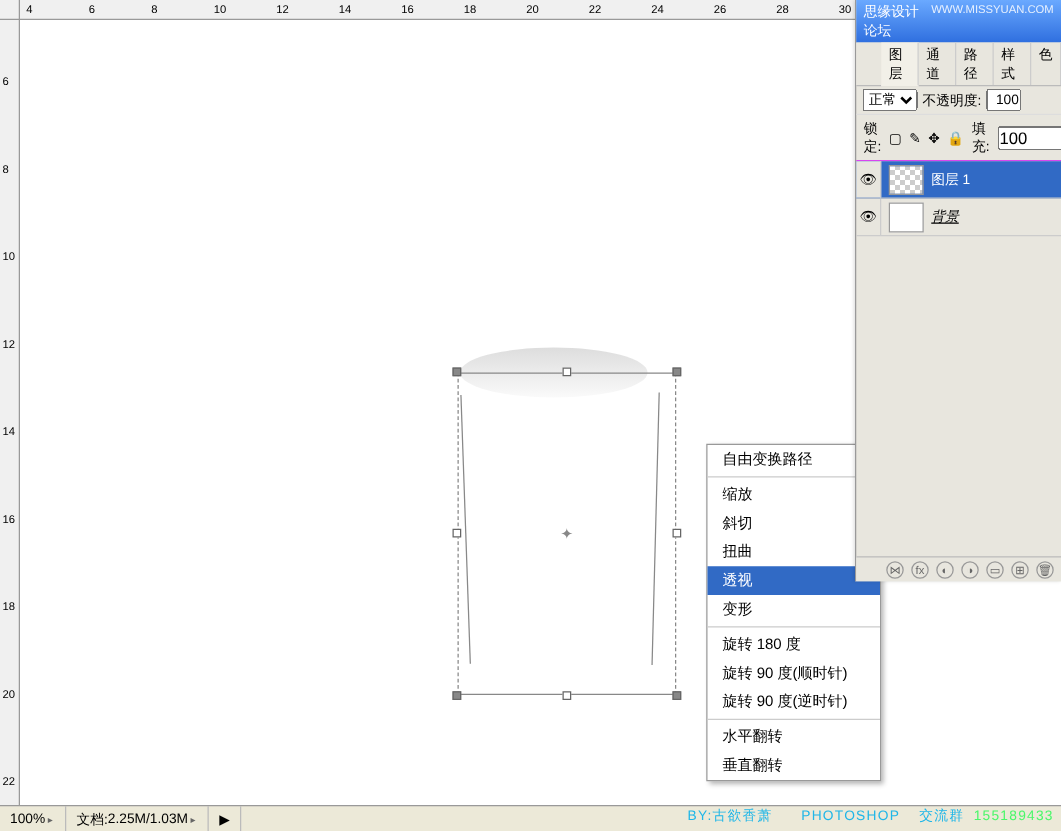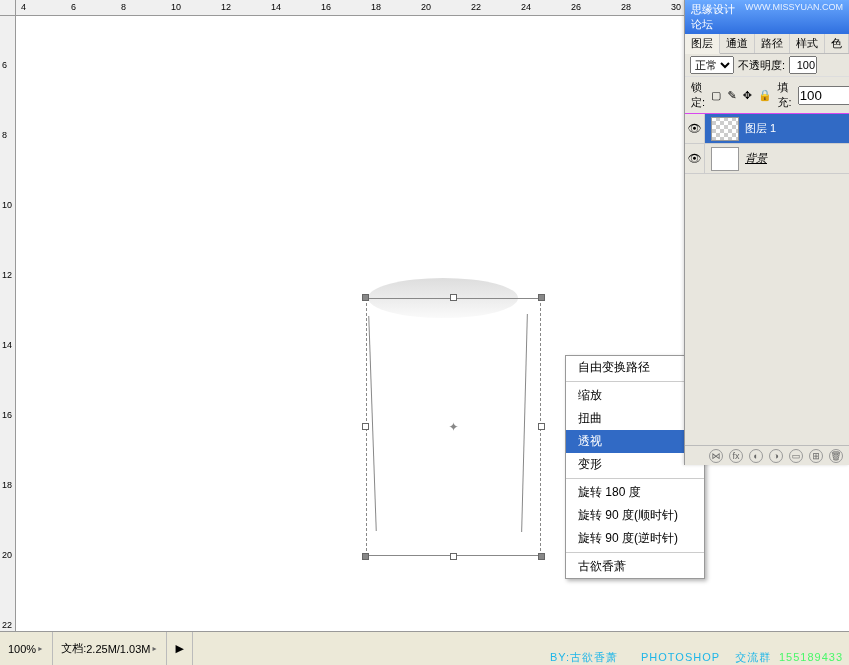--- a/index.html
+++ b/index.html
@@ -30,38 +30,38 @@
 .context-menu { position: absolute; left: 565px; top: 355px; width: 140px; background: #fff; border: 1px solid #999; box-shadow: 2px 2px 4px rgba(0,0,0,0.3); font-size: 12px; }
 .context-menu .item { padding: 3px 12px; cursor: default; }
 .context-menu .item.highlighted { background: #316ac5; color: #fff; }
 .context-menu .sep { border-top: 1px solid #ccc; margin: 2px 0; }
 
 .layers-panel { position: absolute; top: 0; right: 0; width: 165px; background: #e8e6de; border-left: 1px solid #999; height: 465px; box-shadow: -1px 0 3px rgba(0,0,0,0.15); }
 .panel-title { background: linear-gradient(to bottom, #6aa9ff, #2f6fdf); color: #fff; font-size: 11px; padding: 2px 6px; display:flex; justify-content:space-between; }
 .panel-title .site { font-size: 9px; opacity: 0.85; }
 .panel-tabs { display:flex; background:#e8e6de; border-bottom:1px solid #bbb; font-size:11px; }
 .panel-tabs .tab { padding:2px 6px; border-right:1px solid #ccc; }
-.panel-tabs .tab.active { background:#f2f0e8; border-bottom:1px solid #f2f0e8; margin-bottom:-1px; }
+.panel-tabs .tab.active { background:#f2f0e8; border-bottom:1px solid #f2f0e8; margin-bottom:-1px;margin-left:20px; }
 .panel-row { display:flex; align-items:center; padding:2px 5px; font-size:11px; gap:4px; border-bottom:1px solid #ddd; }
 .panel-row select, .panel-row input { font-size:11px; height:18px; }
 .panel-row .label { white-space:nowrap; }
 .panel-row input[type=text] { width:28px; text-align:right; }
 .lock-row { display:flex; align-items:center; gap:6px; padding:3px 6px; font-size:11px; border-bottom:1px solid #d946ef; }
 .layer { display:flex; align-items:center; height:30px; border-bottom:1px solid #ccc; font-size:11px; }
 .layer.selected { background:#316ac5; color:#fff; }
 .layer .eye { width:20px; text-align:center; border-right:1px solid #ccc; height:100%; display:flex; align-items:center; justify-content:center; }
 .layer.selected .eye { background:#e8e6de; color:#000; }
 .layer .thumb { width:28px; height:24px; background:#fff; border:1px solid #999; margin:0 6px; }
 .layer .thumb.trans { background: repeating-conic-gradient(#ccc 0% 25%, #fff 0% 50%) 0/8px 8px; }
 .layer .name { flex:1; }
 .layer .name.italic { font-style: italic; text-decoration: underline; }
 .panel-bottom { position:absolute; bottom:0; left:0; right:0; height:20px; background:#e8e6de; border-top:1px solid #bbb; display:flex; align-items:center; justify-content:flex-end; gap:6px; padding:0 6px; }
 .panel-bottom .pi { width:14px; height:14px; border:1px solid #999; border-radius:50%; font-size:9px; text-align:center; line-height:12px; color:#666; }
 
-.status-bar { position:absolute; bottom:0; left:0; right:0; height:34px; background:#ece9d8; border-top:1px solid #999; display:flex; align-items:flex-end; font-size:11px; }
+.status-bar { position:absolute; bottom:0; left:0; right:0; height:21px; background:#ece9d8; border-top:1px solid #999; display:flex; align-items:flex-start; font-size:11px; }
 .status-bar .seg { padding:0 8px; border-right:1px solid #bbb; height:100%; display:flex; align-items:center; }
 .status-bar .tri { font-size:8px; color:#666; padding:0 2px; }
 .status-bar .credit { margin-left:auto; padding:0 6px; color:#1fb6e8; font-family:monospace; letter-spacing:1px; }
 .status-bar .credit .g { color:#4af76a; }
 </style>
 </head>
 <body>
 
 <div class="ruler-corner"></div>
 <div class="top-ruler">
@@ -110,29 +110,31 @@
     <div class="handle h-bm"></div>
     <div class="handle h-br"></div>
     <div class="center-cross">✦</div>
   </div>
 </div>
 
 <div class="context-menu">
   <div class="item">自由变换路径</div>
   <div class="sep"></div>
   <div class="item">缩放</div>
+  <div class="item">斜切</div>
   <div class="item">扭曲</div>
   <div class="item highlighted">透视</div>
   <div class="item">变形</div>
   <div class="sep"></div>
   <div class="item">旋转 180 度</div>
   <div class="item">旋转 90 度(顺时针)</div>
   <div class="item">旋转 90 度(逆时针)</div>
   <div class="sep"></div>
-  <div class="item">古欲香萧</div>
+  <div class="item">水平翻转</div>
+  <div class="item">垂直翻转</div>
 </div>
 
 <div class="layers-panel">
   <div class="panel-title">
     <span>思缘设计论坛</span>
     <span class="site">WWW.MISSYUAN.COM</span>
   </div>
   <div class="panel-tabs">
     <div class="tab active">图层</div>
     <div class="tab">通道</div>

